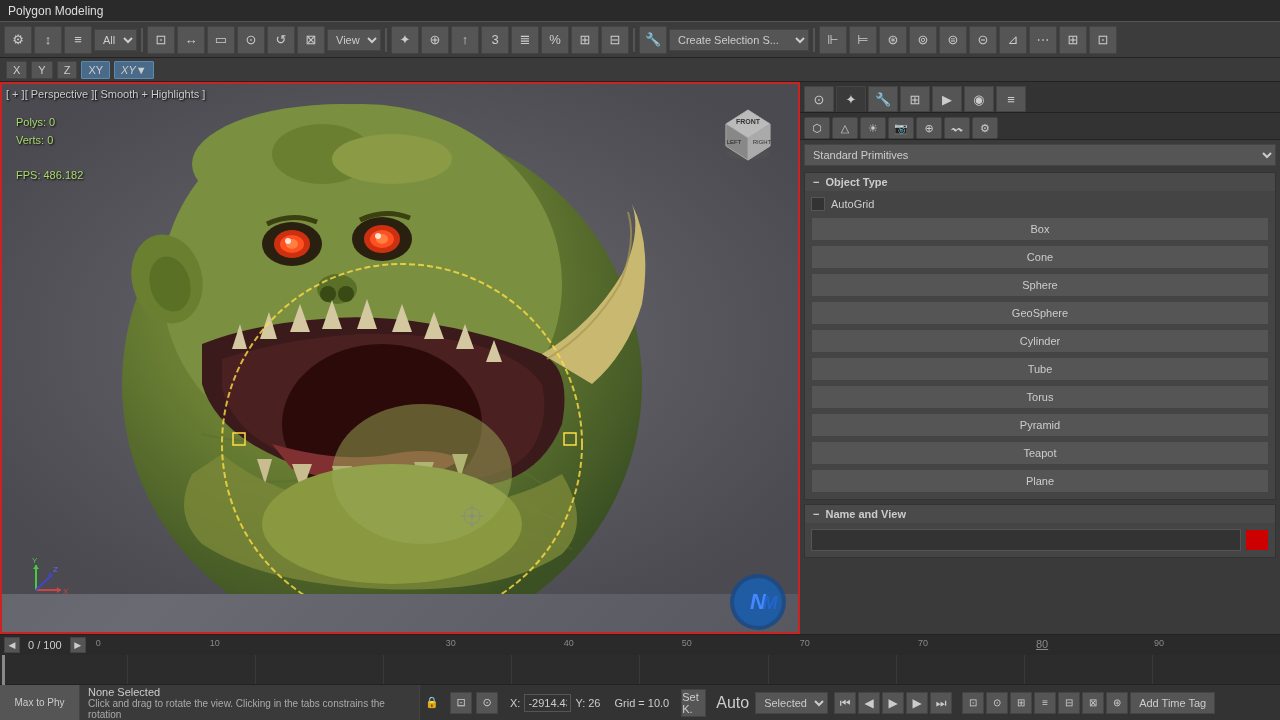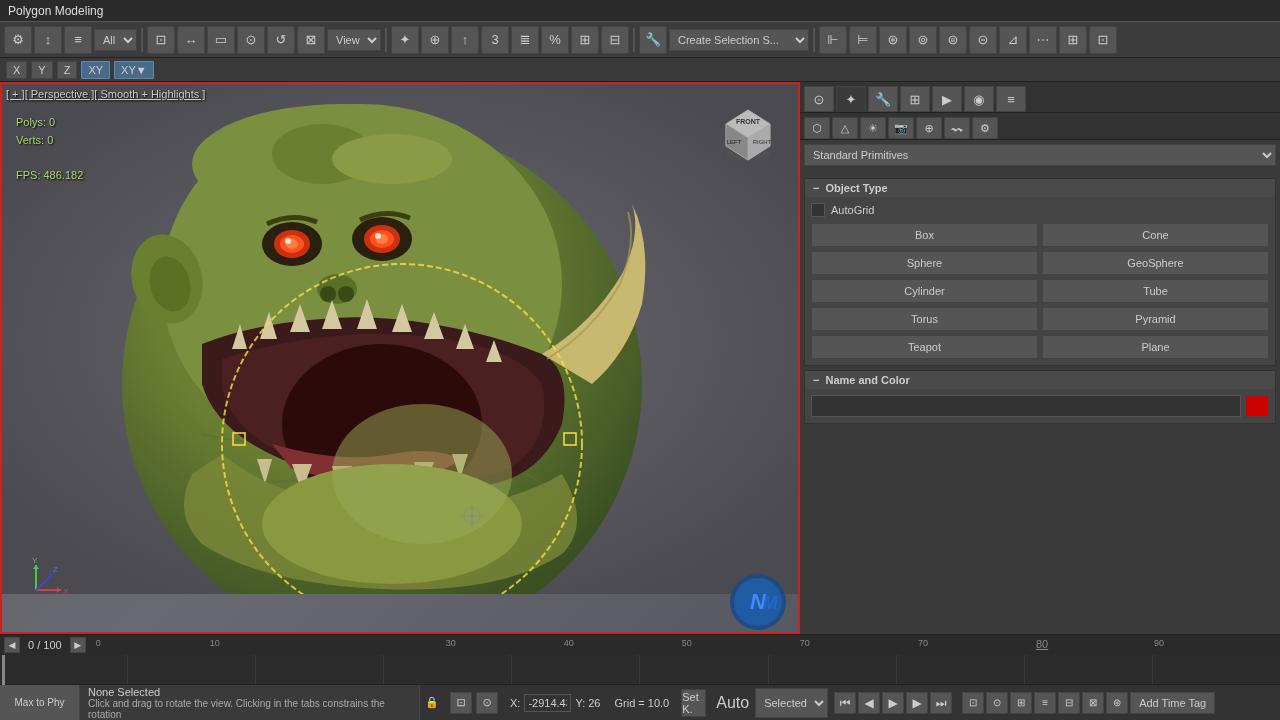--- a/index.html
+++ b/index.html
@@ -72,21 +72,21 @@
 
     .axis-btn {
       padding: 2px 6px;
       background: #555;
       border: 1px solid #444;
       color: #ccc;
       font-size: 11px;
       cursor: pointer;
       border-radius: 1px;
     }
-    .axis-btn.active { background: #4a6a8a; border-color: #5a8ab0; }
+    .axis-btn.active { background: #4a6a8a; border-color: #5a8ab0; font-style: italic; }
     .axis-btn.xy-active { background: #4a6a8a; border-color: #5a8ab0; }
 
     
     #main {
       display: flex;
       height: calc(720px - 22px - 36px - 24px - 50px - 36px);
     }
 
     
     #viewport {
@@ -98,21 +98,20 @@
     }
 
     #viewport-header {
       position: absolute;
       top: 4px;
       left: 4px;
       color: #ccc;
       font-size: 11px;
       z-index: 10;
       text-shadow: 1px 1px 2px #000;
-      text-decoration: underline;
     }
 
     #viewport-stats {
       position: absolute;
       top: 30px;
       left: 14px;
       color: #aad86c;
       font-size: 11px;
       z-index: 10;
       line-height: 1.6;
@@ -203,21 +202,21 @@
 
     #panel-content {
       flex: 1;
       padding: 4px;
       overflow-y: auto;
     }
 
     .panel-dropdown-row {
       display: flex;
       align-items: flex-end;
-      margin-bottom: 12px;
+      margin-bottom: 6px;
     }
 
     .panel-dropdown {
       flex: 1;
       height: 22px;
       background: #555;
       border: 1px solid #444;
       color: #ccc;
       font-size: 11px;
       padding: 0 4px;
@@ -254,21 +253,21 @@
 
     .checkbox {
       width: 14px;
       height: 14px;
       background: #333;
       border: 1px solid #555;
     }
 
     .btn-grid {
       display: grid;
-      grid-template-columns: 1fr 1fr;
+      grid-template-columns: 1fr;
       gap: 4px;
     }
 
     .prim-btn {
       height: 24px;
       background: #555;
       border: 1px solid #444;
       color: #ccc;
       font-size: 11px;
       cursor: pointer;
@@ -424,21 +423,21 @@
       margin: 0 4px;
     }
 
     #status-auto {
       padding: 0 6px;
       font-size: 16px;
       color: #ccc;
     }
 
     #status-selected-dropdown {
-      height: 30px;
+      height: 22px;
       background: #555;
       border: 1px solid #444;
       color: #ccc;
       font-size: 11px;
       padding: 0 4px;
     }
 
     #status-playback {
       display: flex;
       align-items: center;
@@ -810,21 +809,21 @@
               <div class="prim-btn">Pyramid</div>
               <div class="prim-btn">Teapot</div>
               <div class="prim-btn">Plane</div>
             </div>
         </div>
       </div>
 
       <div class="panel-section">
         <div class="panel-section-header">
           <span>−</span>
-          <span>Name and Color</span>
+          <span>Name and View</span>
         </div>
         <div class="panel-section-content">
           <div class="name-color-row">
             <input class="name-input" type="text" value="" style="">
             <div class="color-swatch" style="background: rgb(204, 0, 0);"></div>
           </div>
         </div>
       </div>
 
     </div>

